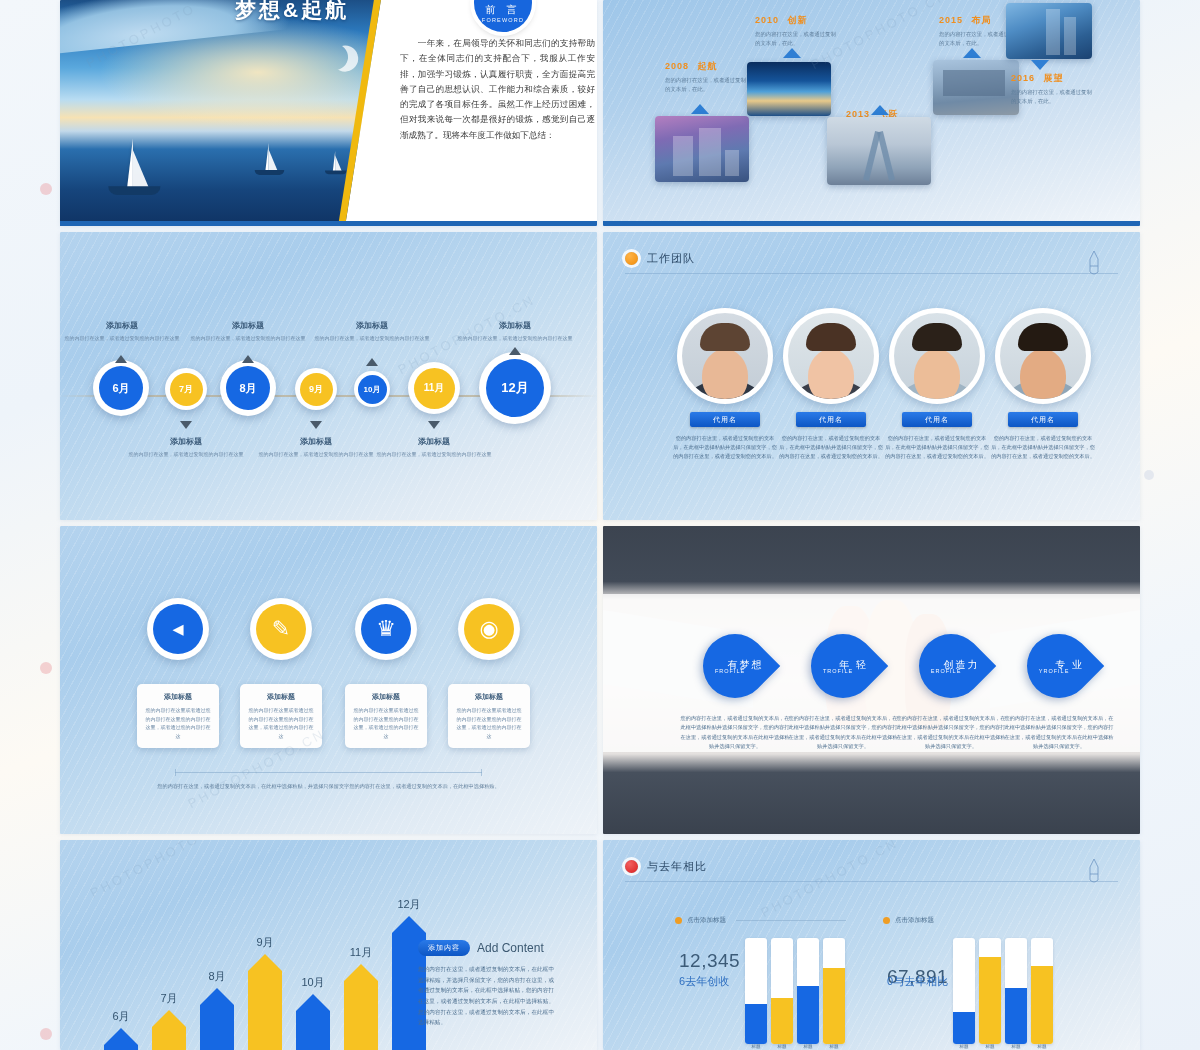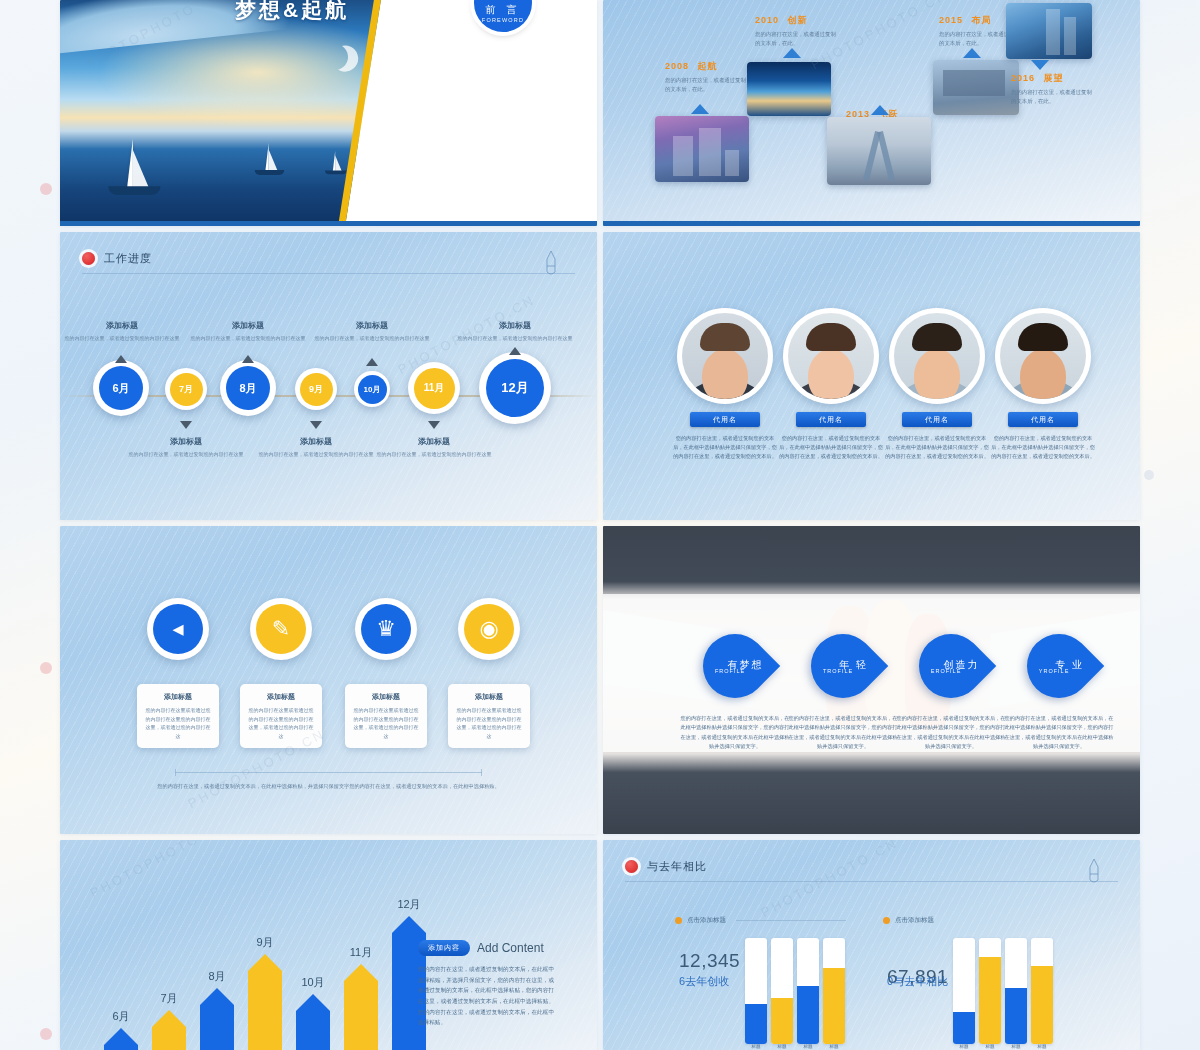--- a/index.html
+++ b/index.html
@@ -231,20 +231,21 @@
             <div class="hull"></div>
         </div>
       </div>
       <div class="cover-white"></div>
       <div class="cover-gold"></div>
       <div class="cover-title">梦想&amp;起航</div>
       <div class="fw-badge">
         <span class="fw-cn">前 言</span>
         <span class="fw-en">FOREWORD</span>
       </div>
+      <div class="cover-body">　　一年来，在局领导的关怀和同志们的支持帮助下，在全体同志们的支持配合下，我服从工作安排，加强学习锻炼，认真履行职责，全方面提高完善了自己的思想认识、工作能力和综合素质，较好的完成了各项目标任务。虽然工作上经历过困难，但对我来说每一次都是很好的锻炼，感觉到自己逐渐成熟了。现将本年度工作做如下总结：</div>
       <div class="cover-foot"></div>
       <div class="wm" style="left:20px;top:28px;">PHOTOPHOTO</div>
     </div>
 
     <div class="slide half bluebg2" style="height:226px;">
 
       <div class="mile" style="left:62px;top:60px;">
         <div class="yr"><span>2008</span>
           <span style="margin-left:5px;margin-top:28px;">起航</span></div>
         <div class="tx">您的内容打在这里，或者通过复制的文本后，在此。</div>
@@ -297,99 +298,99 @@
       </div>
 
       <div class="wm" style="left:200px;top:22px;">PHOTOPHOTO.CN</div>
       <div class="cover-foot"></div>
     </div>
   </div>
 
   <div class="row" style="top:232px;">
 
     <div class="slide half bluebg" style="height:288px;">
+
+      <div class="tl-line"></div>
+
+      <div class="tl-node" style="left:33px;top:128px;width:56px;height:56px;">
+        <div class="tl-in blue" style="width:44px;height:44px;font-size:11px;">6月</div>
+        </div>
+      <div class="tl-node" style="left:105px;top:136px;width:42px;height:42px;">
+        <div class="tl-in yellow" style="width:33px;height:33px;font-size:9px;">7月</div>
+        </div>
+      <div class="tl-node" style="left:160px;top:128px;width:56px;height:56px;">
+        <div class="tl-in blue" style="width:44px;height:44px;font-size:11px;">8月</div>
+        </div>
+      <div class="tl-node" style="left:235px;top:136px;width:42px;height:42px;">
+        <div class="tl-in yellow" style="width:33px;height:33px;font-size:9px;">9月</div>
+        </div>
+      <div class="tl-node" style="left:294px;top:139px;width:36px;height:36px;">
+        <div class="tl-in blue" style="width:29px;height:29px;font-size:8px;">10月</div>
+        </div>
+      <div class="tl-node" style="left:348px;top:130px;width:52px;height:52px;">
+        <div class="tl-in yellow" style="width:41px;height:41px;font-size:10px;">11月</div>
+        </div>
+      <div class="tl-node" style="left:419px;top:120px;width:72px;height:72px;">
+        <div class="tl-in blue" style="width:58px;height:58px;font-size:13px;">12月</div>
+        </div>
+
+      <div class="tl-cap" style="left:2px;top:88px;">
+        <div class="t">添加标题</div>
+        <div class="d">您的内容打在这里，或者通过复制您的内容打在这里</div>
+        </div>
+      <div class="tl-ar up" style="left:55px;top:123px;"></div>
+
+      <div class="tl-cap" style="left:128px;top:88px;">
+        <div class="t">添加标题</div>
+        <div class="d">您的内容打在这里，或者通过复制您的内容打在这里</div>
+        </div>
+      <div class="tl-ar up" style="left:182px;top:123px;"></div>
+
+      <div class="tl-cap" style="left:252px;top:88px;">
+        <div class="t">添加标题</div>
+        <div class="d">您的内容打在这里，或者通过复制您的内容打在这里</div>
+        </div>
+      <div class="tl-ar up" style="left:306px;top:126px;"></div>
+
+      <div class="tl-cap" style="left:395px;top:88px;">
+        <div class="t">添加标题</div>
+        <div class="d">您的内容打在这里，或者通过复制您的内容打在这里</div>
+        </div>
+      <div class="tl-ar up" style="left:449px;top:115px;"></div>
+
+      <div class="tl-ar dn" style="left:120px;top:189px;"></div>
+      <div class="tl-cap" style="left:66px;top:204px;">
+        <div class="t">添加标题</div>
+        <div class="d">您的内容打在这里，或者通过复制您的内容打在这里</div>
+        </div>
+
+      <div class="tl-ar dn" style="left:250px;top:189px;"></div>
+      <div class="tl-cap" style="left:196px;top:204px;">
+        <div class="t">添加标题</div>
+        <div class="d">您的内容打在这里，或者通过复制您的内容打在这里</div>
+        </div>
+
+      <div class="tl-ar dn" style="left:368px;top:189px;"></div>
+      <div class="tl-cap" style="left:314px;top:204px;">
+        <div class="t">添加标题</div>
+        <div class="d">您的内容打在这里，或者通过复制您的内容打在这里</div>
+        </div>
+
+      <div class="wm" style="left:330px;top:95px;">PHOTOPHOTO.CN</div>
+    </div>
+
+    <div class="slide half bluebg" style="height:288px;">
       <div class="s-head">
-        <span class="hdot red"></span>
-        <span class="s-title">工作进度</span>
+        <span class="hdot orange"></span>
+        <span class="s-title">工作团队</span>
         <svg class="pen" viewBox="0 0 16 26">
           <path d="M8 1 L12 9 L12 22 Q8 26 4 22 L4 9 Z" fill="none" stroke="rgba(110,150,195,.8)" stroke-width="1"></path>
           <path d="M4 16 L12 16" stroke="rgba(110,150,195,.8)" stroke-width="1"></path>
         </svg>
       </div>
-
-      <div class="tl-line"></div>
-
-      <div class="tl-node" style="left:33px;top:128px;width:56px;height:56px;">
-        <div class="tl-in blue" style="width:44px;height:44px;font-size:11px;">6月</div>
-        </div>
-      <div class="tl-node" style="left:105px;top:136px;width:42px;height:42px;">
-        <div class="tl-in yellow" style="width:33px;height:33px;font-size:9px;">7月</div>
-        </div>
-      <div class="tl-node" style="left:160px;top:128px;width:56px;height:56px;">
-        <div class="tl-in blue" style="width:44px;height:44px;font-size:11px;">8月</div>
-        </div>
-      <div class="tl-node" style="left:235px;top:136px;width:42px;height:42px;">
-        <div class="tl-in yellow" style="width:33px;height:33px;font-size:9px;">9月</div>
-        </div>
-      <div class="tl-node" style="left:294px;top:139px;width:36px;height:36px;">
-        <div class="tl-in blue" style="width:29px;height:29px;font-size:8px;">10月</div>
-        </div>
-      <div class="tl-node" style="left:348px;top:130px;width:52px;height:52px;">
-        <div class="tl-in yellow" style="width:41px;height:41px;font-size:10px;">11月</div>
-        </div>
-      <div class="tl-node" style="left:419px;top:120px;width:72px;height:72px;">
-        <div class="tl-in blue" style="width:58px;height:58px;font-size:13px;">12月</div>
-        </div>
-
-      <div class="tl-cap" style="left:2px;top:88px;">
-        <div class="t">添加标题</div>
-        <div class="d">您的内容打在这里，或者通过复制您的内容打在这里</div>
-        </div>
-      <div class="tl-ar up" style="left:55px;top:123px;"></div>
-
-      <div class="tl-cap" style="left:128px;top:88px;">
-        <div class="t">添加标题</div>
-        <div class="d">您的内容打在这里，或者通过复制您的内容打在这里</div>
-        </div>
-      <div class="tl-ar up" style="left:182px;top:123px;"></div>
-
-      <div class="tl-cap" style="left:252px;top:88px;">
-        <div class="t">添加标题</div>
-        <div class="d">您的内容打在这里，或者通过复制您的内容打在这里</div>
-        </div>
-      <div class="tl-ar up" style="left:306px;top:126px;"></div>
-
-      <div class="tl-cap" style="left:395px;top:88px;">
-        <div class="t">添加标题</div>
-        <div class="d">您的内容打在这里，或者通过复制您的内容打在这里</div>
-        </div>
-      <div class="tl-ar up" style="left:449px;top:115px;"></div>
-
-      <div class="tl-ar dn" style="left:120px;top:189px;"></div>
-      <div class="tl-cap" style="left:66px;top:204px;">
-        <div class="t">添加标题</div>
-        <div class="d">您的内容打在这里，或者通过复制您的内容打在这里</div>
-        </div>
-
-      <div class="tl-ar dn" style="left:250px;top:189px;"></div>
-      <div class="tl-cap" style="left:196px;top:204px;">
-        <div class="t">添加标题</div>
-        <div class="d">您的内容打在这里，或者通过复制您的内容打在这里</div>
-        </div>
-
-      <div class="tl-ar dn" style="left:368px;top:189px;"></div>
-      <div class="tl-cap" style="left:314px;top:204px;">
-        <div class="t">添加标题</div>
-        <div class="d">您的内容打在这里，或者通过复制您的内容打在这里</div>
-        </div>
-
-      <div class="wm" style="left:330px;top:95px;">PHOTOPHOTO.CN</div>
-    </div>
-
-    <div class="slide half bluebg" style="height:288px;">
 
       <div class="ava" style="left:74px;top:76px;">
         <i style="background:linear-gradient(180deg,#d4dbe2,#c3cdd6);">
           <span class="shoulder" style="background:#2e3744;"></span>
           <span class="face" style="background:#e8b896;"></span>
           <span class="hair" style="background:#5d4433;"></span>
           </i>
         </div>
       <div class="tagbtn" style="left:87px;top:180px;">
         <span>代用名</span>

